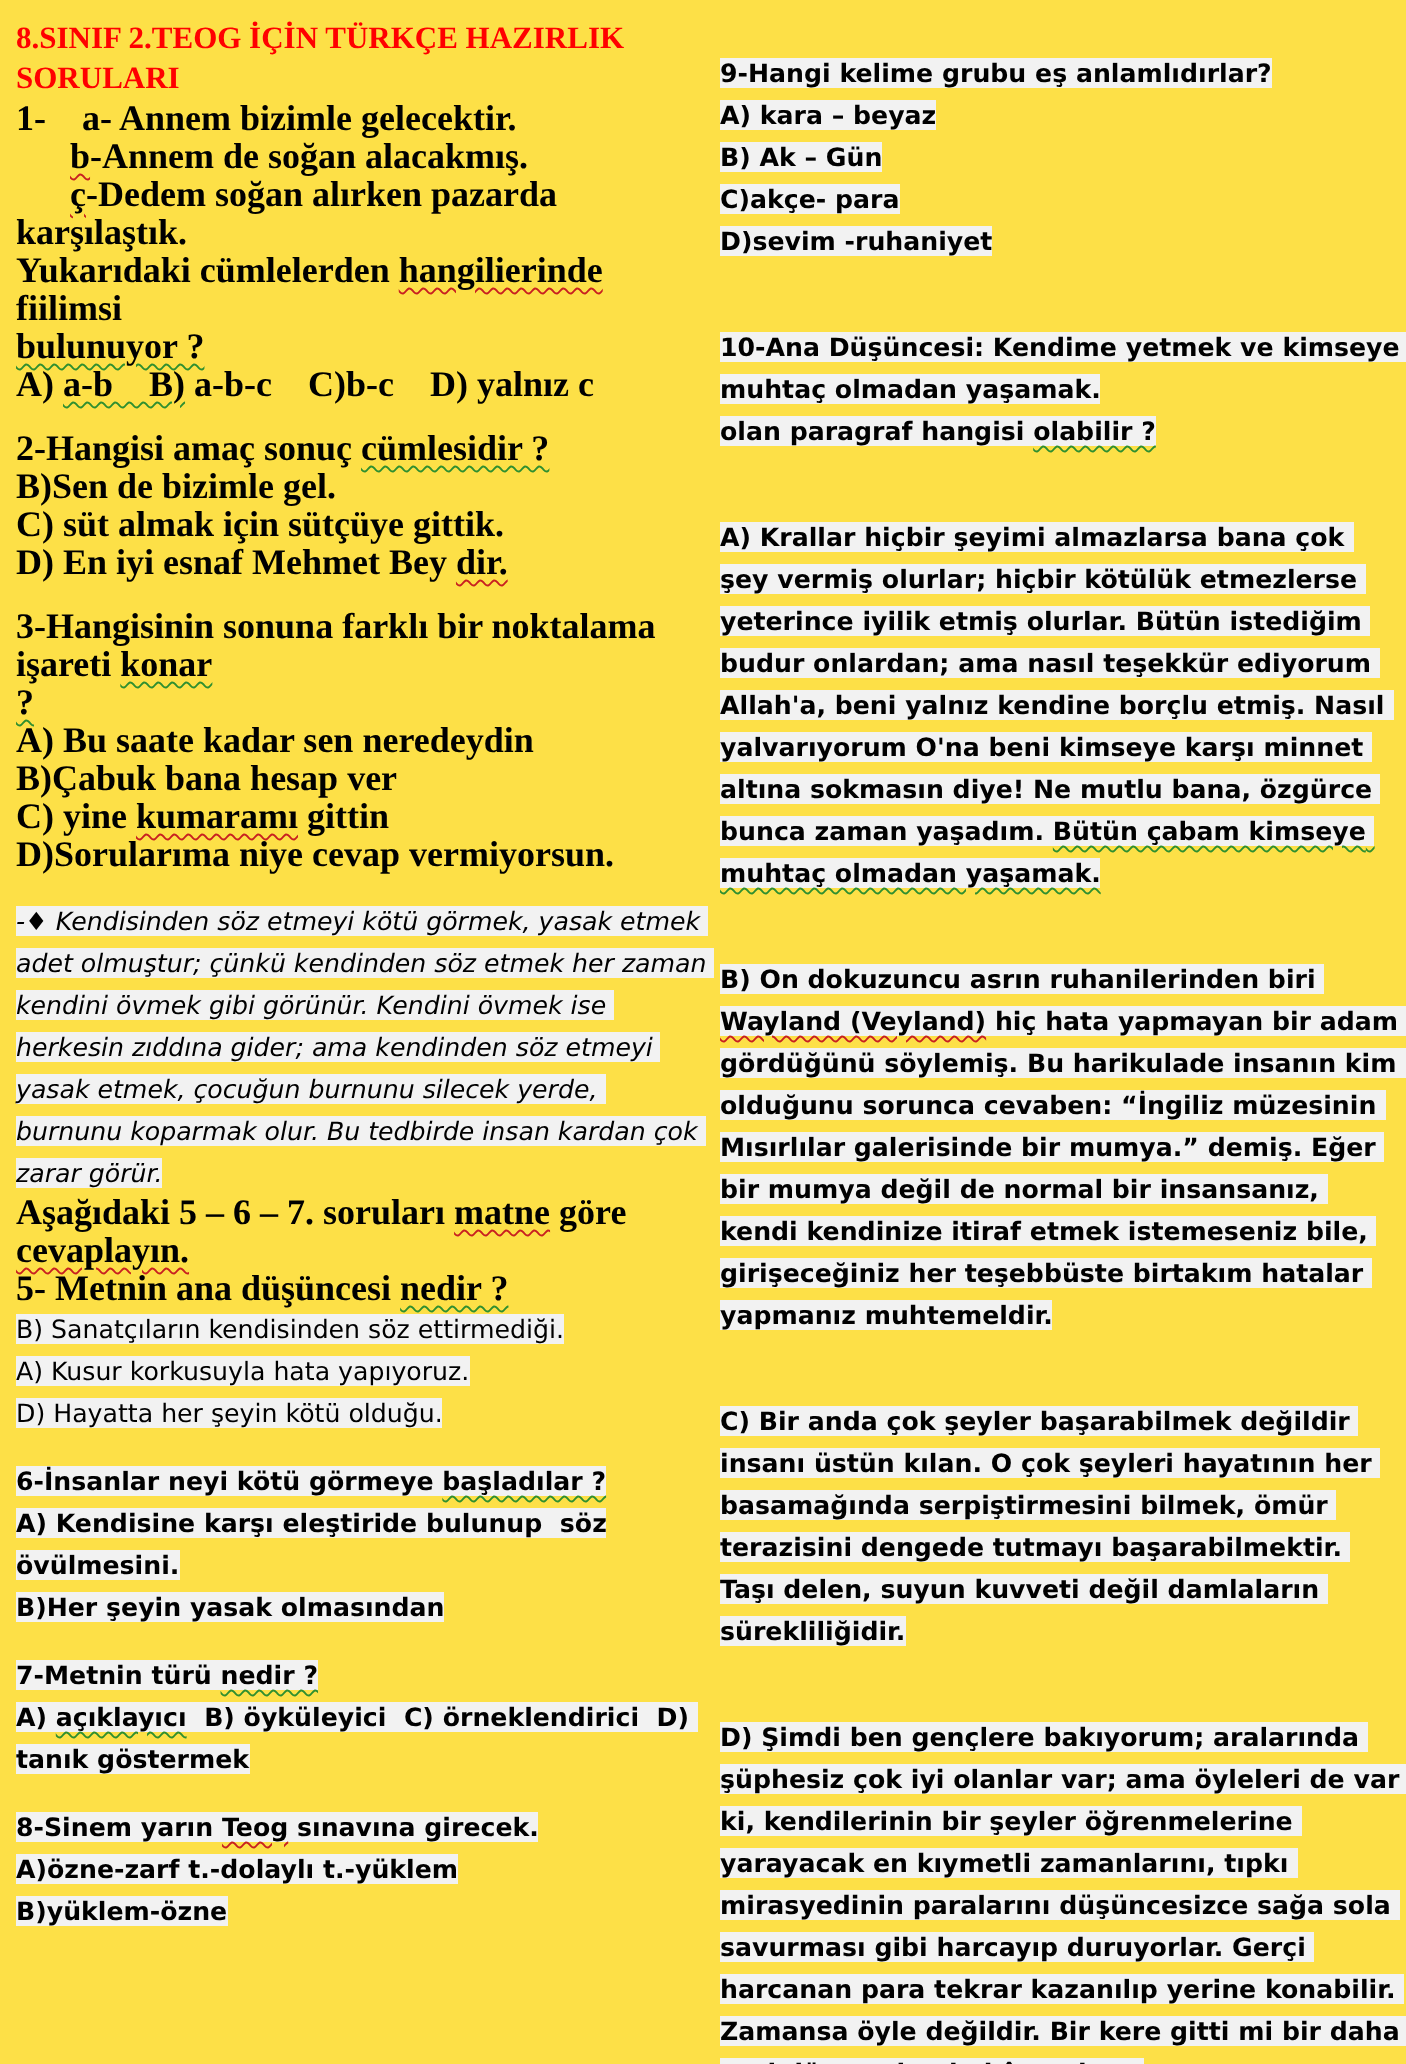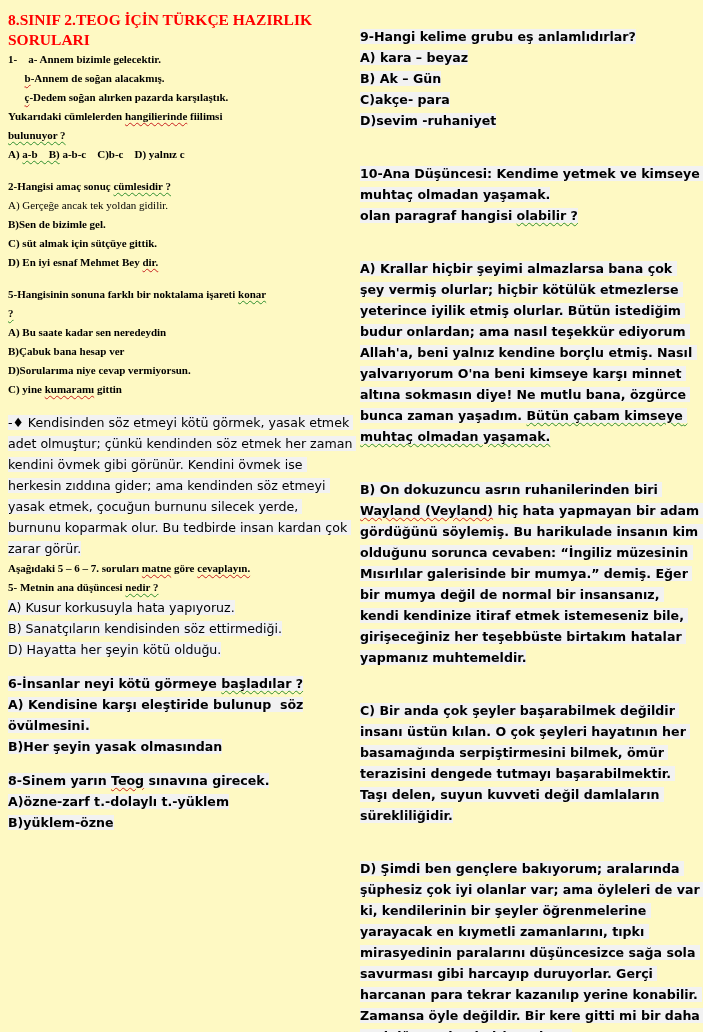--- a/index.html
+++ b/index.html
@@ -4,31 +4,31 @@
 <style>
   :root{
     --title-red:#ff0000;
     --wavy-red:#c82020;
     --wavy-green:#2f8f2f;
     --highlight:#f2f2f2;
     --text:#000000;
   }
   *{box-sizing:border-box;}
   html,body{margin:0;padding:0;background:#ffffff;}
-  .page{position:relative;width:703px;height:1032px;background:#fef9c3;overflow:hidden;color:var(--text);}
+  .page{position:relative;width:703px;height:1032px;background:#fde047;overflow:hidden;color:var(--text);}
   .col{position:absolute;top:0;}
   .col-left{left:8px;top:10px;width:347px;}
   .col-right{left:360px;top:26px;width:340px;}
   p{margin:0;white-space:pre-wrap;}
-  .serif{font-family:"Liberation Serif",serif;font-size:11px;line-height:19px;font-weight:bold;}
+  .serif{font-family:"Liberation Serif",serif;font-size:18px;line-height:19px;font-weight:bold;}
   .title{color:var(--title-red);font-size:15.5px;line-height:20px;font-weight:bold;}
   .reg{font-weight:normal;}
   .comic{font-family:"DejaVu Sans",sans-serif;font-size:12.6px;line-height:21px;font-weight:normal;}
   .cb{font-weight:bold;}
-  .it{}
+  .it{font-style:italic;}
   .hl{background:var(--highlight);-webkit-box-decoration-break:clone;box-decoration-break:clone;}
   .wr{text-decoration-line:underline;text-decoration-style:wavy;text-decoration-color:var(--wavy-red);text-decoration-thickness:1px;text-underline-offset:2px;}
   .wg{text-decoration-line:underline;text-decoration-style:wavy;text-decoration-color:var(--wavy-green);text-decoration-thickness:1px;text-underline-offset:2px;}
   .g13{margin-top:13px;}
   .g18{margin-top:32px;}
 </style>
 </head>
 <body>
 
 <div class="page">
@@ -44,58 +44,61 @@
       <p>1-    a- Annem bizimle gelecektir.</p>
       <p><span>      </span><span class="wr">b</span><span>-Annem de soğan alacakmış.</span></p>
       <p><span>      </span><span class="wr">ç</span><span>-Dedem soğan alırken pazarda karşılaştık.</span></p>
       <p><span>Yukarıdaki cümlelerden </span><span class="wr">hangilierinde</span><span> fiilimsi</span></p>
       <p><span class="wg">bulunuyor ?</span></p>
       <p><span>A) </span><span class="wg">a-b    B)</span><span> a-b-c    C)b-c    D) yalnız c</span></p>
     </div>
 
     <div class="serif g13">
       <p><span>2-Hangisi amaç sonuç </span><span class="wg">cümlesidir ?</span></p>
-      <p class="reg">A) Gerçeğe ancak tek yoldan gidilir.</p>
       <p>B)Sen de bizimle gel.</p>
       <p>C) süt almak için sütçüye gittik.</p>
       <p><span>D) En iyi esnaf Mehmet Bey </span><span class="wr">dir.</span></p>
     </div>
 
 
     <div class="serif g13">
-      <p><span>5-Hangisinin sonuna farklı bir noktalama işareti </span><span class="wg">konar</span></p>
+      <p><span>3-Hangisinin sonuna farklı bir noktalama işareti </span><span class="wg">konar</span></p>
       <p><span class="wg">?</span></p>
       <p>A) Bu saate kadar sen neredeydin</p>
       <p>B)Çabuk bana hesap ver</p>
+      <p><span>C) yine </span><span class="wr">kumaramı</span><span> gittin</span></p>
       <p>D)Sorularıma niye cevap vermiyorsun.</p>
-      <p><span>C) yine </span><span class="wr">kumaramı</span><span> gittin</span></p>
     </div>
 
     <div class="comic it g13">
       <p><span class="hl">-♦ Kendisinden söz etmeyi kötü görmek, yasak etmek adet olmuştur; çünkü kendinden söz etmek her zaman kendini övmek gibi görünür. Kendini övmek ise herkesin zıddına gider; ama kendinden söz etmeyi yasak etmek, çocuğun burnunu silecek yerde, burnunu koparmak olur. Bu tedbirde insan kardan çok zarar görür.</span></p>
     </div>
 
     <div class="serif">
       <p><span>Aşağıdaki 5 – 6 – 7. soruları </span><span class="wr">matne</span><span> göre </span><span class="wr">cevaplayın.</span></p>
     </div>
 
     <div>
       <p class="serif"><span>5- Metnin ana düşüncesi </span><span class="wg">nedir ?</span></p>
+      <p class="comic"><span class="hl">B) Sanatçıların kendisinden söz ettirmediği.</span></p>
       <p class="comic"><span class="hl">A) Kusur korkusuyla hata yapıyoruz.</span></p>
-      <p class="comic"><span class="hl">B) Sanatçıların kendisinden söz ettirmediği.</span></p>
       <p class="comic"><span class="hl">D) Hayatta her şeyin kötü olduğu.</span></p>
     </div>
 
     <div class="comic cb g13">
       <p><span class="hl"><span>6-İnsanlar neyi kötü görmeye </span><span class="wg">başladılar ?</span></span></p>
       <p><span class="hl">A) Kendisine karşı eleştiride bulunup  söz</span></p>
       <p><span class="hl">övülmesini.</span></p>
       <p><span class="hl">B)Her şeyin yasak olmasından</span></p>
     </div>
 
+    <div class="comic cb g13">
+      <p><span class="hl"><span>7-Metnin türü </span><span class="wg">nedir ?</span></span></p>
+      <p><span class="hl"><span>A) </span><span class="wg">açıklayıcı</span><span>  B) öyküleyici  C) örneklendirici  D) tanık göstermek</span></span></p>
+    </div>
 
     <div class="comic cb g13">
       <p><span class="hl"><span>8-Sinem yarın </span><span class="wr">Teog</span><span> sınavına girecek.</span></span></p>
       <p><span class="hl">A)özne-zarf t.-dolaylı t.-yüklem</span></p>
       <p><span class="hl">B)yüklem-özne</span></p>
 
     </div>
 
   </div>
 

